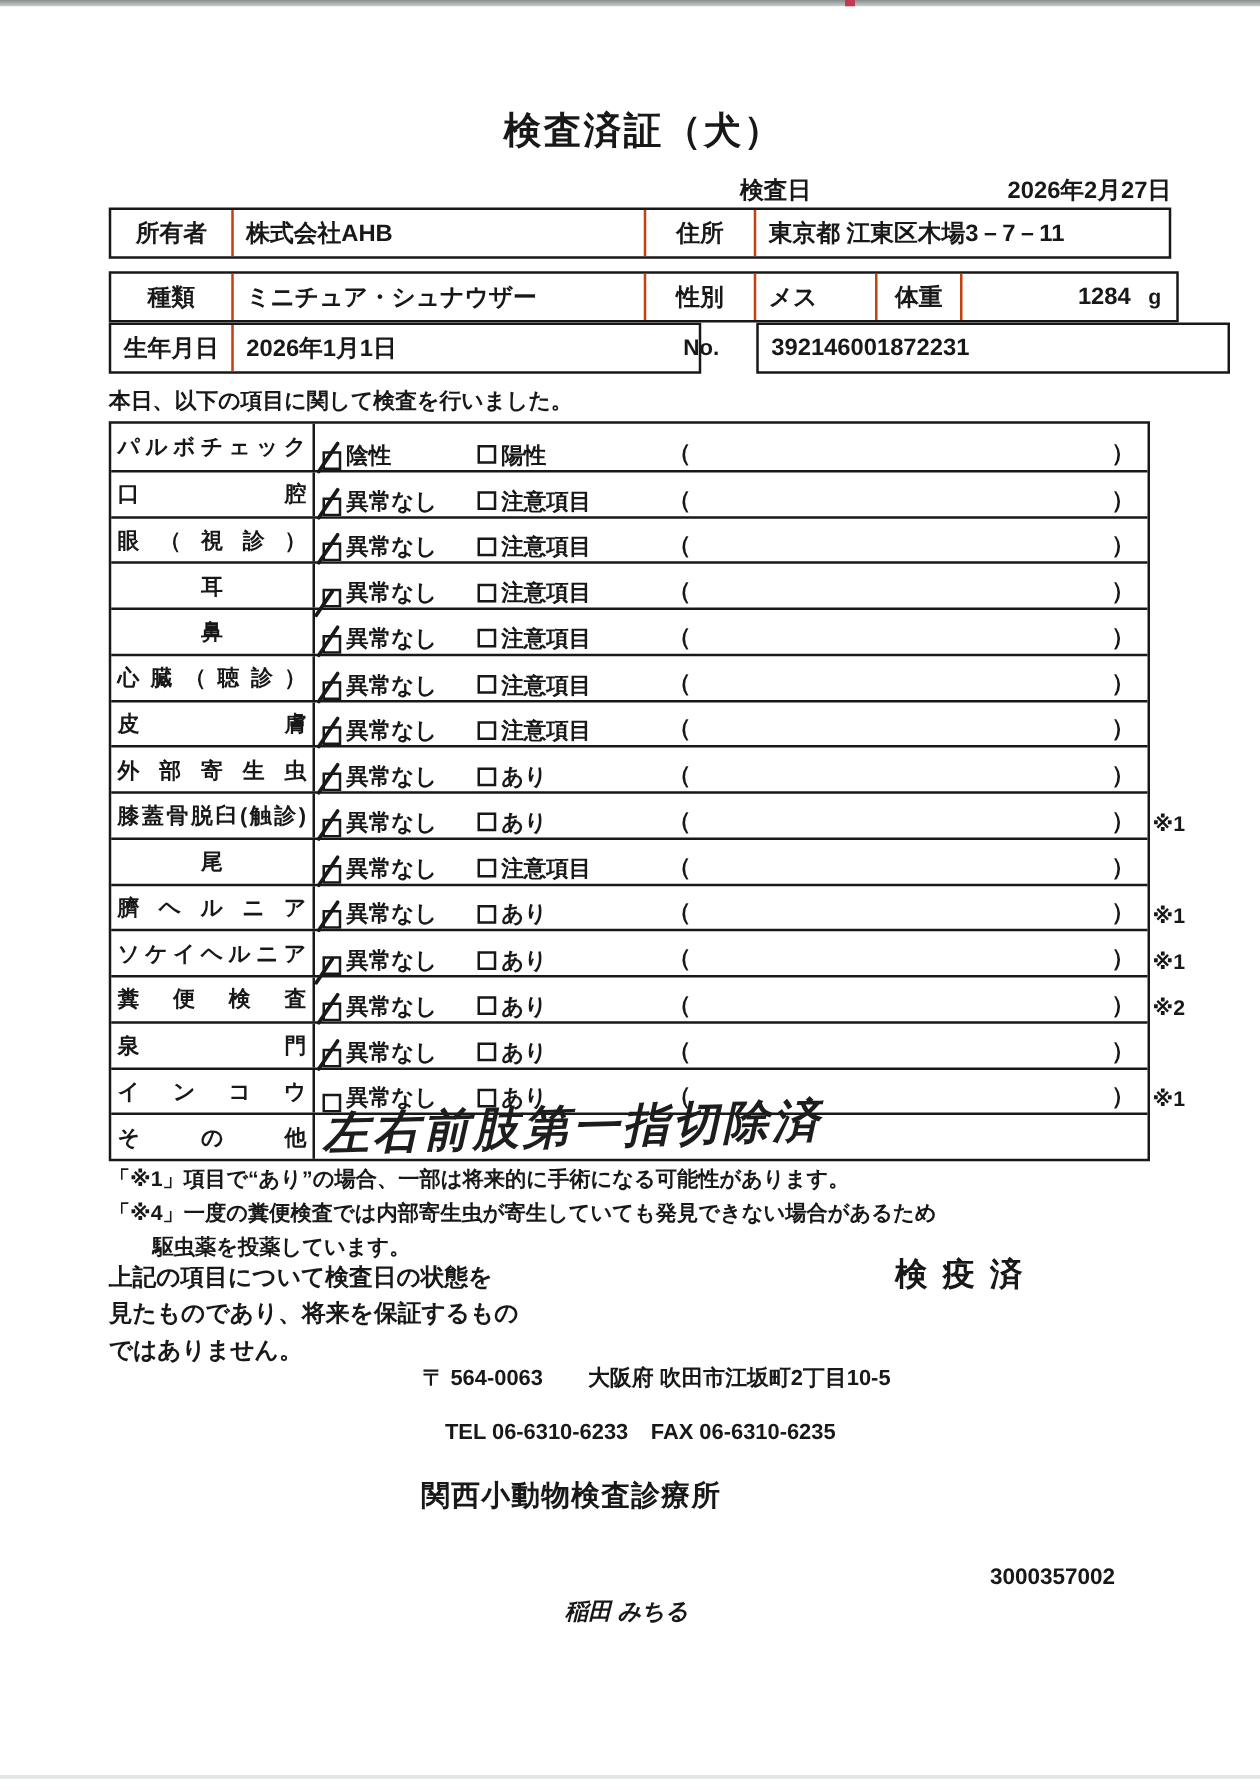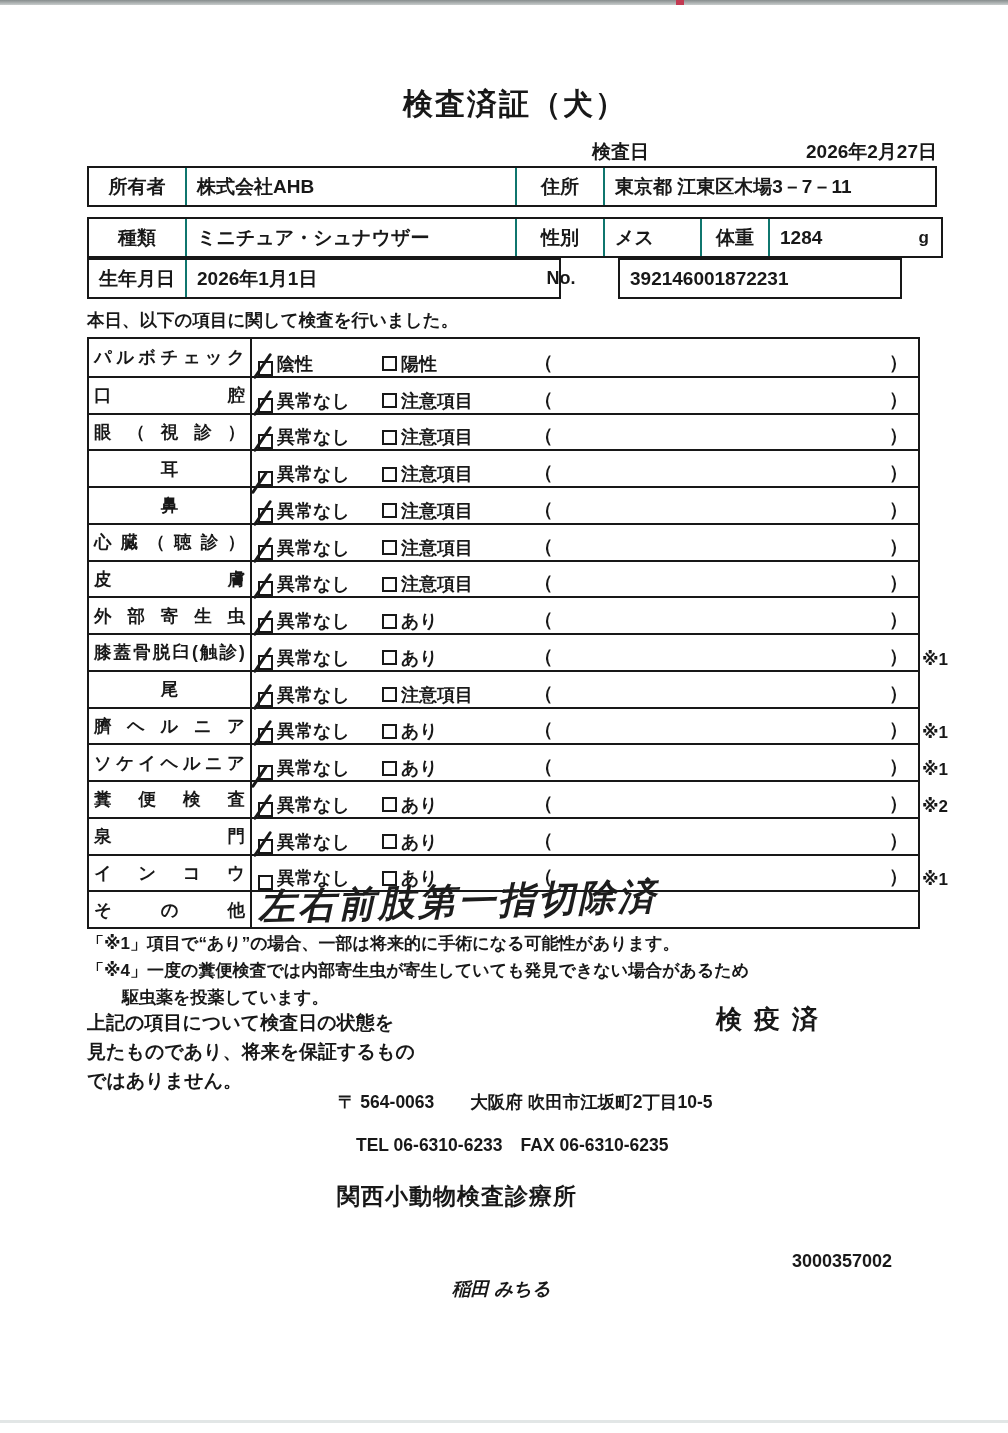--- a/index.html
+++ b/index.html
@@ -15,32 +15,32 @@
   .red-tick{left:676px;top:0;width:8px;height:5px;background:#c23a52;}
   .bottom-scan-line{left:0;top:1420px;width:1008px;height:3px;background:#e2e6e6;}
 
   .doc-title{left:0;top:84px;width:1030px;text-align:center;
     font-size:30px;font-weight:700;letter-spacing:2px;}
   .exam-date-label{left:592px;top:139px;font-size:19px;font-weight:600;}
   .exam-date-value{left:806px;top:139px;font-size:19px;font-weight:600;}
 
   
   .htable{border:2.5px solid #181818;display:grid;box-sizing:border-box;background:#fff;}
-  .hcell{border-left:2px solid #0f766e;display:flex;align-items:center;
+  .hcell{border-left:2px solid #c2410c;display:flex;align-items:center;
     padding:0 10px;font-size:19px;font-weight:600;white-space:nowrap;overflow:visible;box-sizing:border-box;}
   .hcell:first-child{border-left:none;}
   .hcell.lab{justify-content:center;padding:0 4px;}
-  .hcell.num{justify-content:space-between;padding-right:12px;}
+  .hcell.num{justify-content:flex-end;padding-right:12px;}
   .unit{margin-left:14px;font-size:17px;}
   .t1{left:87px;top:166px;width:850px;height:41px;grid-template-columns:96px 330px 88px 1fr;}
   .t2r1{left:87px;top:217px;width:856px;height:41px;grid-template-columns:96px 330px 88px 97px 68px 1fr;}
   .t2r2a{left:87px;top:258px;width:474px;height:41px;grid-template-columns:96px 1fr;}
   .no-float{left:517px;top:258px;width:88px;height:41px;display:flex;align-items:center;
     justify-content:center;font-size:18px;font-weight:600;}
-  .t2r2b{left:618px;top:258px;width:284px;height:41px;grid-template-columns:1fr;text-align:right;}
+  .t2r2b{left:605px;top:258px;width:379px;height:41px;grid-template-columns:1fr;text-align:right;}
 
   .intro-line{left:87px;top:308px;font-size:17.5px;font-weight:600;}
 
   
   .chk-table{left:87px;top:337px;width:833px;border:2.5px solid #181818;box-sizing:border-box;background:#fff;}
   .chk-row{display:flex;height:36.75px;box-sizing:border-box;border-top:2px solid #181818;}
   .chk-row:first-child{border-top:none;}
   .row-label{width:163px;box-sizing:border-box;border-right:2px solid #181818;
     display:flex;justify-content:space-between;align-items:center;
     padding:0 5px;font-size:17.5px;font-weight:600;overflow:hidden;}

